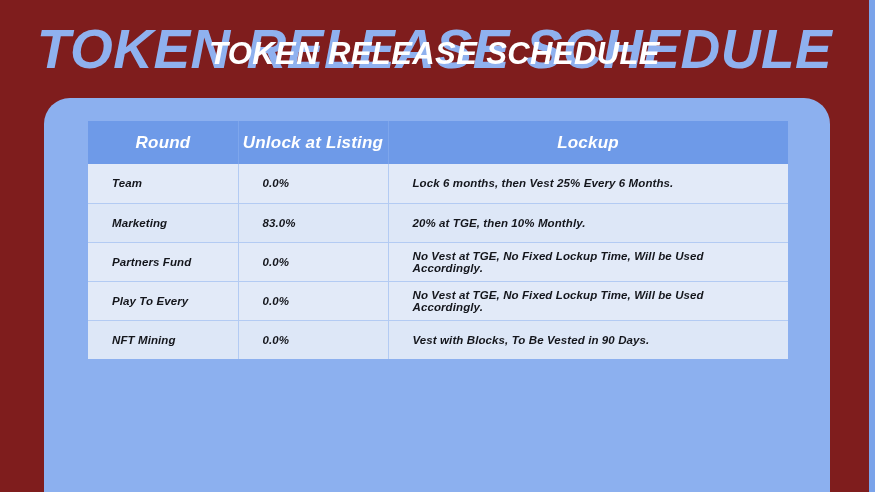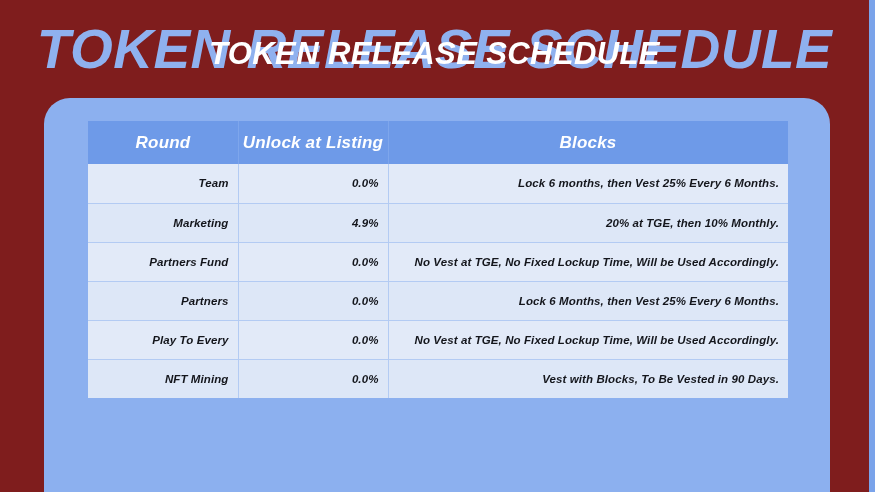--- a/index.html
+++ b/index.html
@@ -102,26 +102,26 @@
 
   thead th.col-sep {
     box-shadow: inset 1px 0 0 #7ea6ec;
   }
 
   tbody td {
     height: 39px;
     font-size: 11.5px;
     font-weight: 700;
     color: #14161c;
-    text-align: right;
+    text-align: left;
     vertical-align: middle;
     border-bottom: 1px solid #b3cbf3;
     border-right: 1px solid #b3cbf3;
     letter-spacing: 0.1px;
-    padding: 0 9px;
+    padding: 0 24px;
   }
 
   tbody td:last-child { border-right: none; }
   tbody tr:last-child td { border-bottom: none; }
 
   tbody tr.odd  td { background: #e2eaf8; }
   tbody tr.even td { background: #dde7f7; }
 </style>
 </head>
 <body>
@@ -138,43 +138,38 @@
     <table>
       <colgroup>
         <col class="c-round">
         <col class="c-unlock">
         <col class="c-vesting">
       </colgroup>
       <thead>
         <tr>
           <th>Round</th>
           <th class="col-sep">Unlock at Listing</th>
-          <th class="col-sep">Blocks</th>
+          <th class="col-sep">Lockup</th>
         </tr>
       </thead>
       <tbody id="table-body">
           <tr class="odd">
             <td>Team</td>
             <td>0.0%</td>
             <td>Lock 6 months, then Vest 25% Every 6 Months.</td>
           </tr>
           <tr class="even">
             <td>Marketing</td>
-            <td>4.9%</td>
+            <td>83.0%</td>
             <td>20% at TGE, then 10% Monthly.</td>
           </tr>
           <tr class="odd">
             <td>Partners Fund</td>
             <td>0.0%</td>
             <td>No Vest at TGE, No Fixed Lockup Time, Will be Used Accordingly.</td>
-          </tr>
-          <tr class="even">
-            <td>Partners</td>
-            <td>0.0%</td>
-            <td>Lock 6 Months, then Vest 25% Every 6 Months.</td>
           </tr>
           <tr class="odd">
             <td>Play To Every</td>
             <td>0.0%</td>
             <td>No Vest at TGE, No Fixed Lockup Time, Will be Used Accordingly.</td>
           </tr>
           <tr class="even">
             <td>NFT Mining</td>
             <td>0.0%</td>
             <td>Vest with Blocks, To Be Vested in 90 Days.</td>

